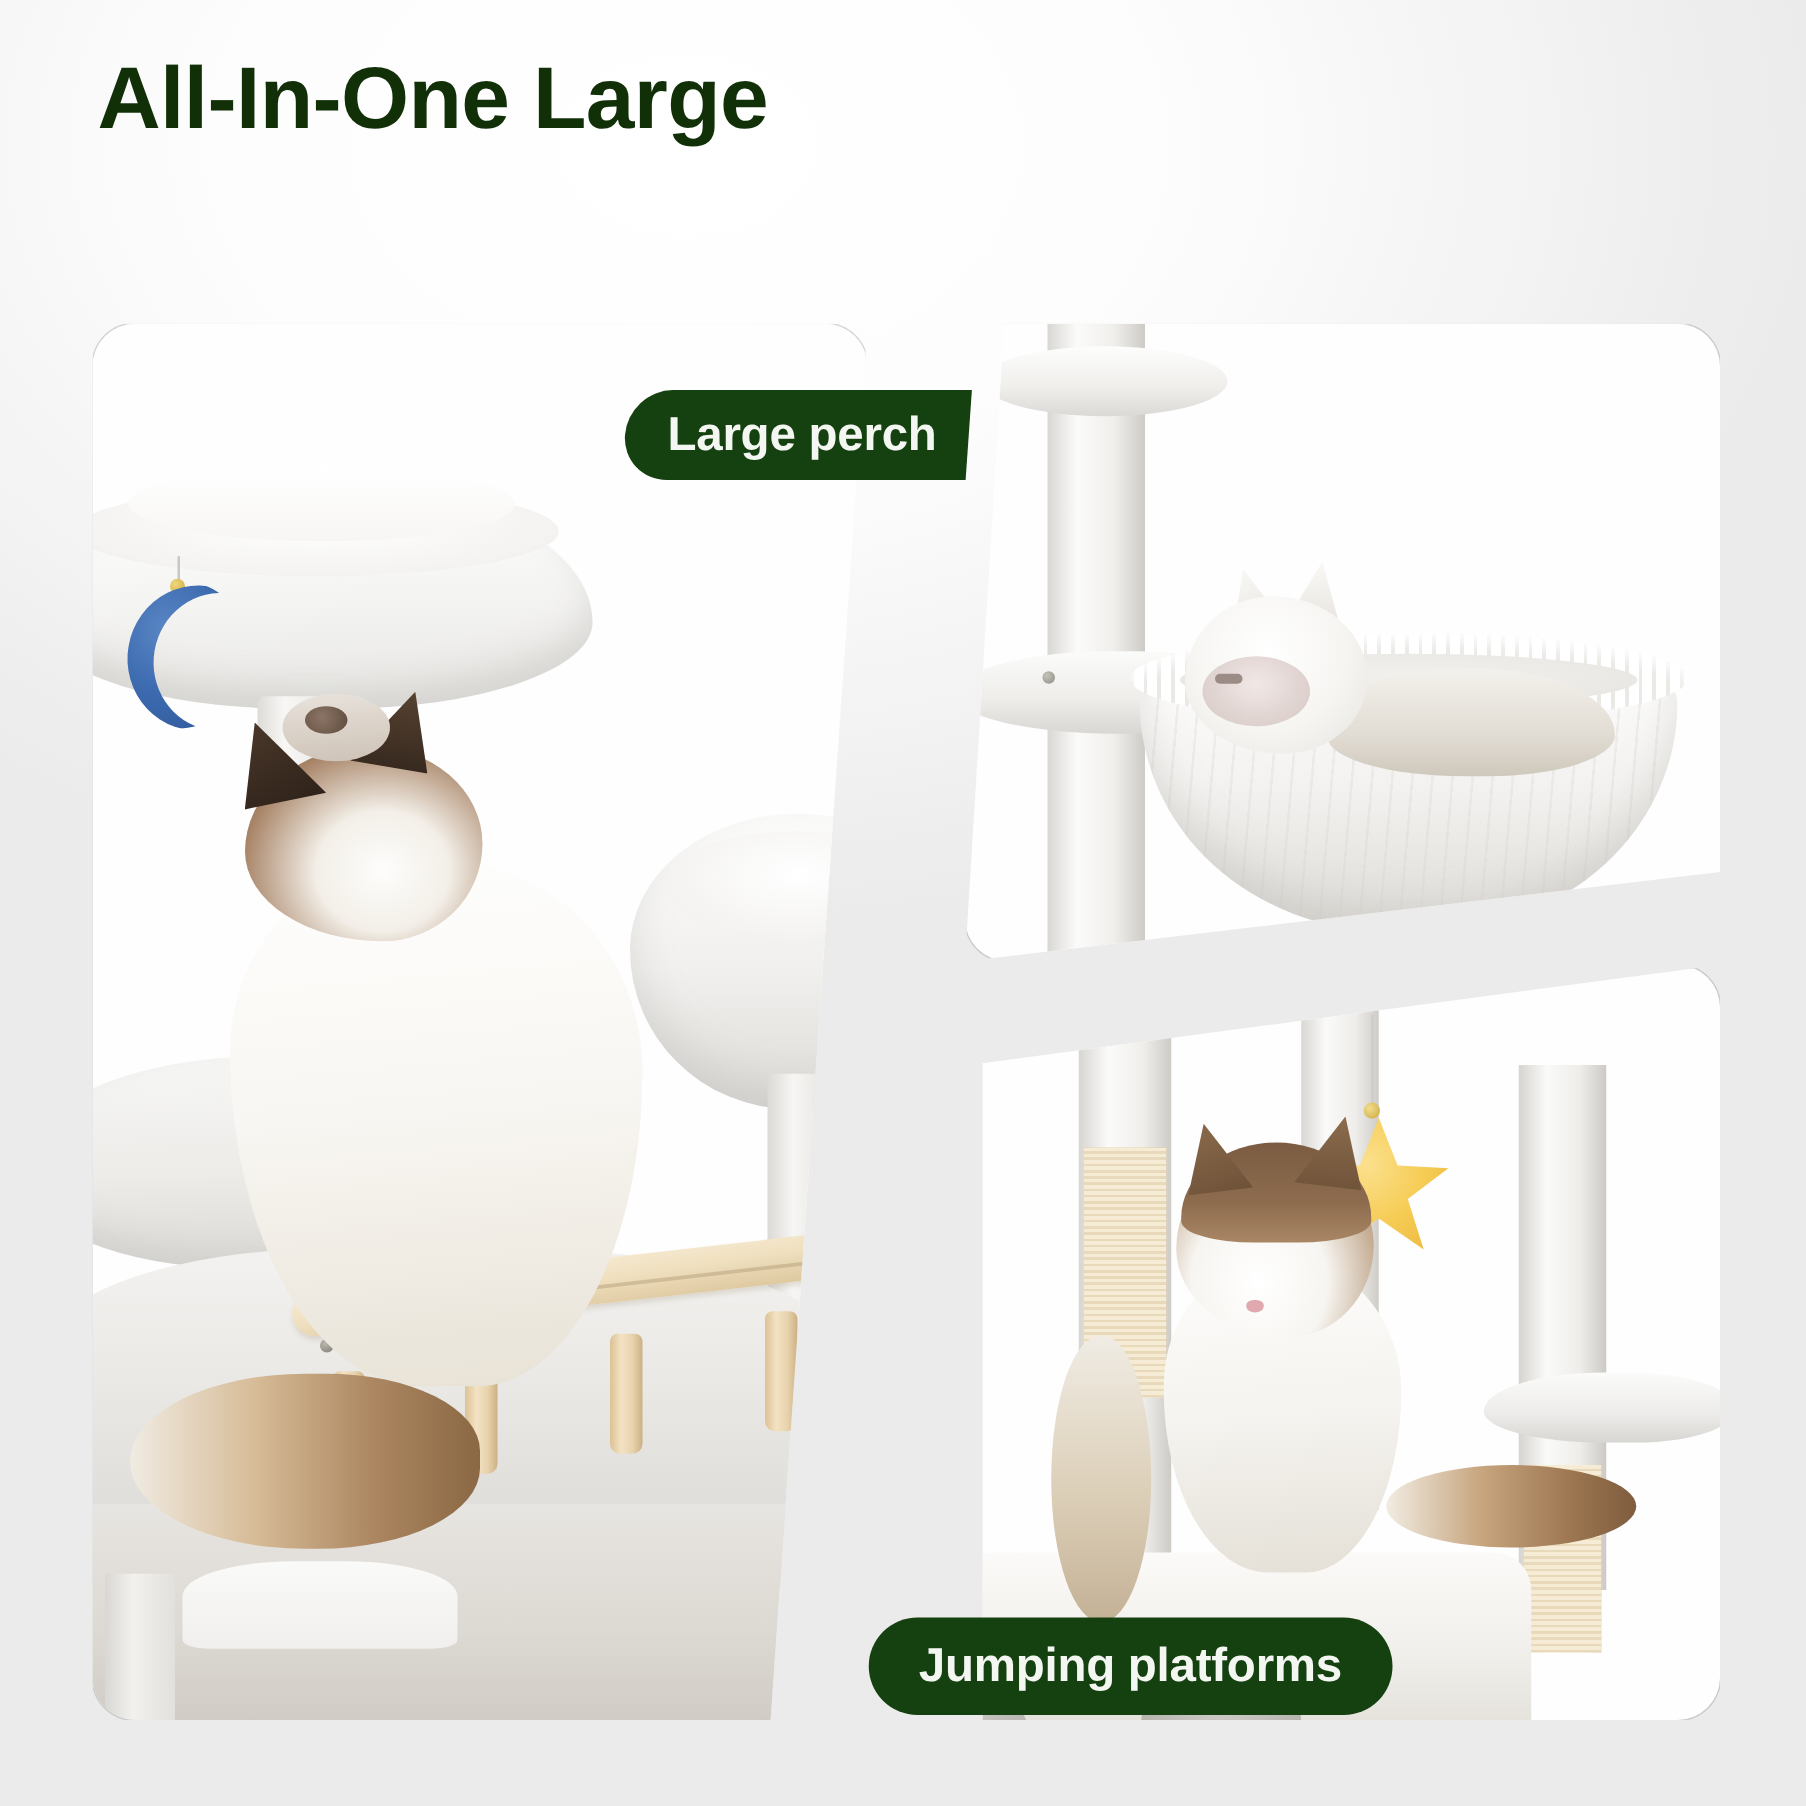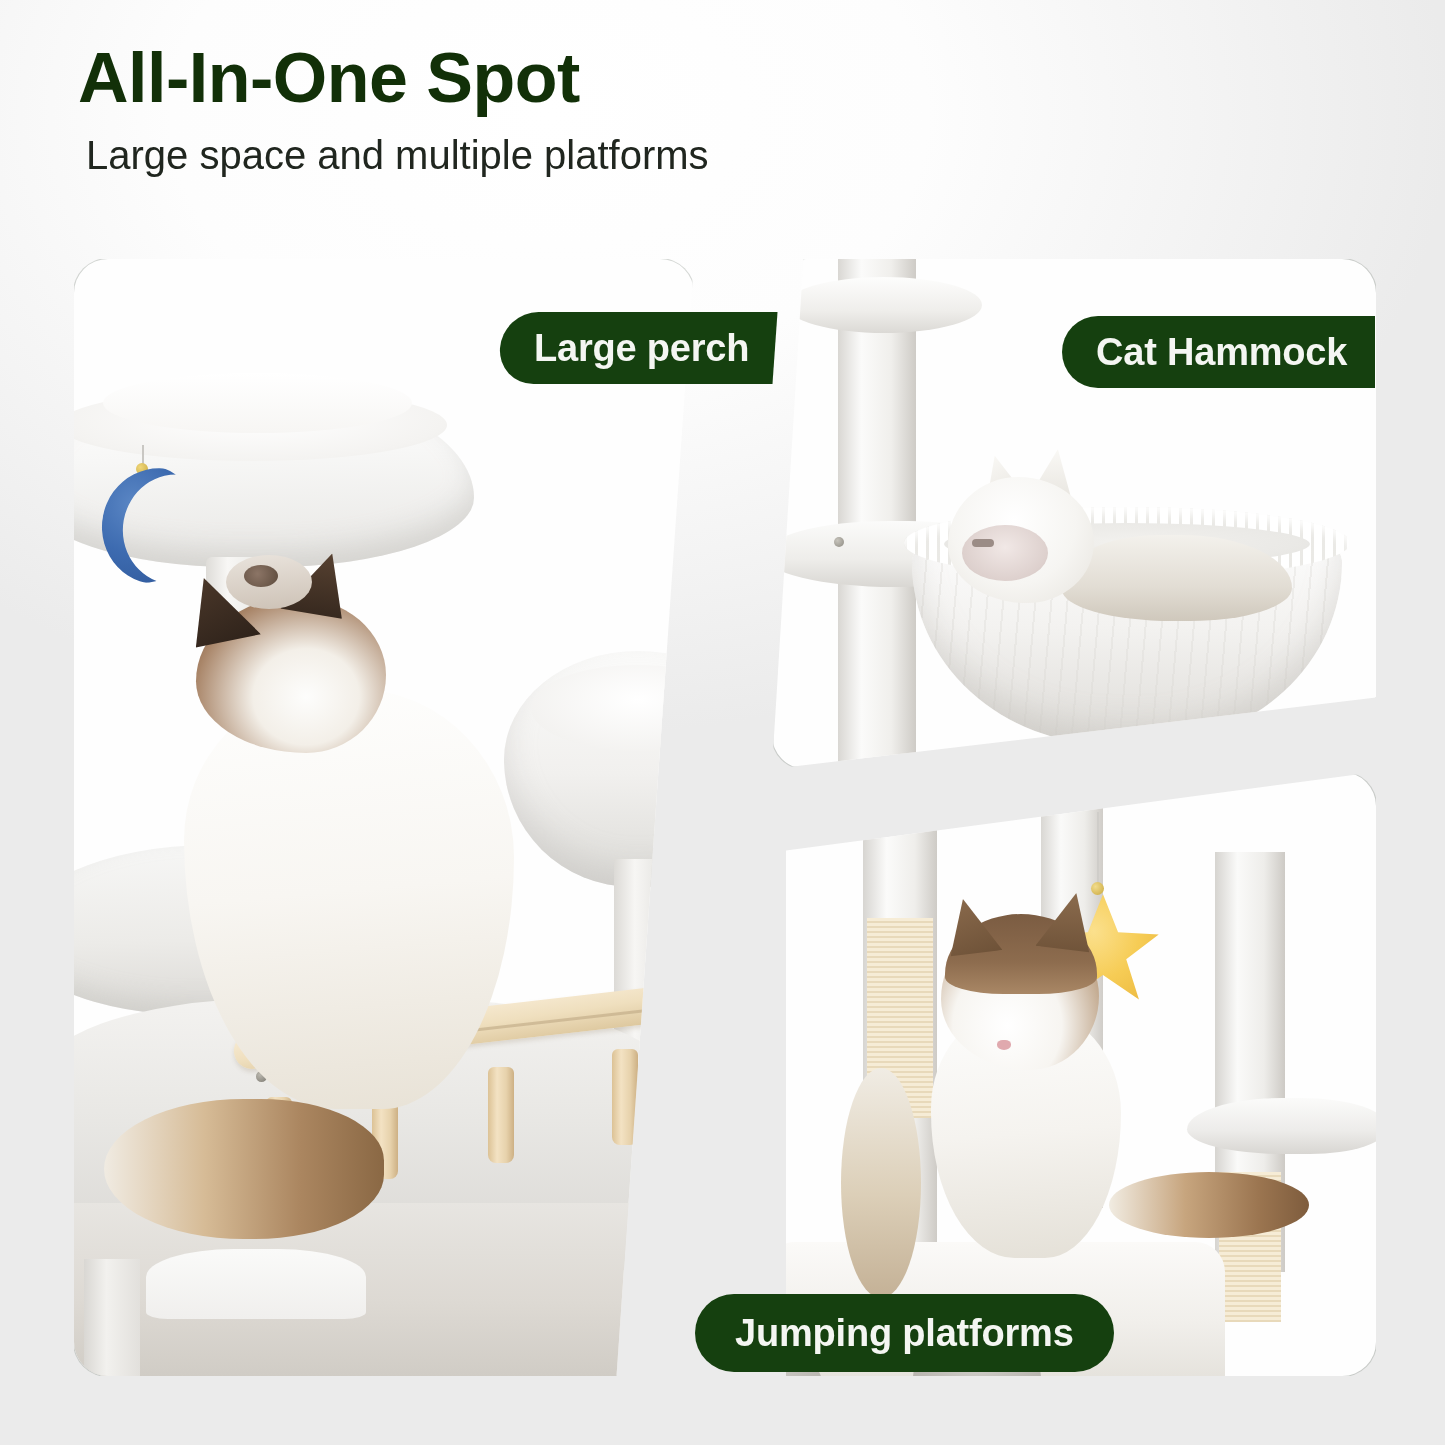--- a/index.html
+++ b/index.html
@@ -438,22 +438,21 @@
     background: radial-gradient(ellipse at 50% 30%, #cbc9c4, #b2afa9);
     z-index: 4;
   }
 </style>
 </head>
 <body>
 
 <div id="stage">
 
   <div class="header">
-    <h1 class="headline">All-In-One Spot</h1>
-    <p class="subhead">Large space and multiple platforms</p>
+    <h1 class="headline">All-In-One Large</h1>
   </div>
 
   <div class="panel" id="panel-left">
     <div class="panel-canvas">
 
       <div id="lp-top-bowl" class="plush"></div>
       <div id="lp-top-col"></div>
 
       <div id="lp-moon-string"></div>
       <div id="lp-moon-bell"></div>
@@ -544,20 +543,17 @@
 
       <div id="jp-condo"></div>
       <div id="jp-condo-hole"></div>
       <div id="jp-condo-hole2"></div>
     </div>
   </div>
 
   <div class="badge" id="badge-perch">
     <span>Large perch</span>
   </div>
-  <div class="badge" id="badge-hammock">
-    <span>Cat Hammock</span>
-  </div>
   <div class="badge" id="badge-jump">
     <span>Jumping platforms</span>
   </div>
 
 </div>
 
 </body></html>

